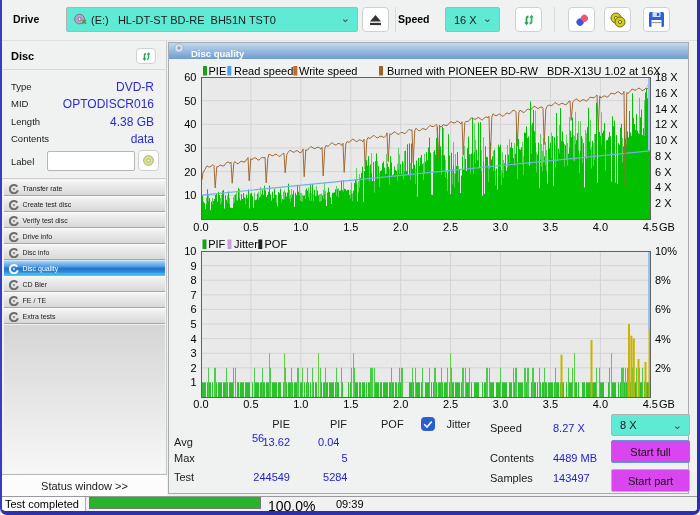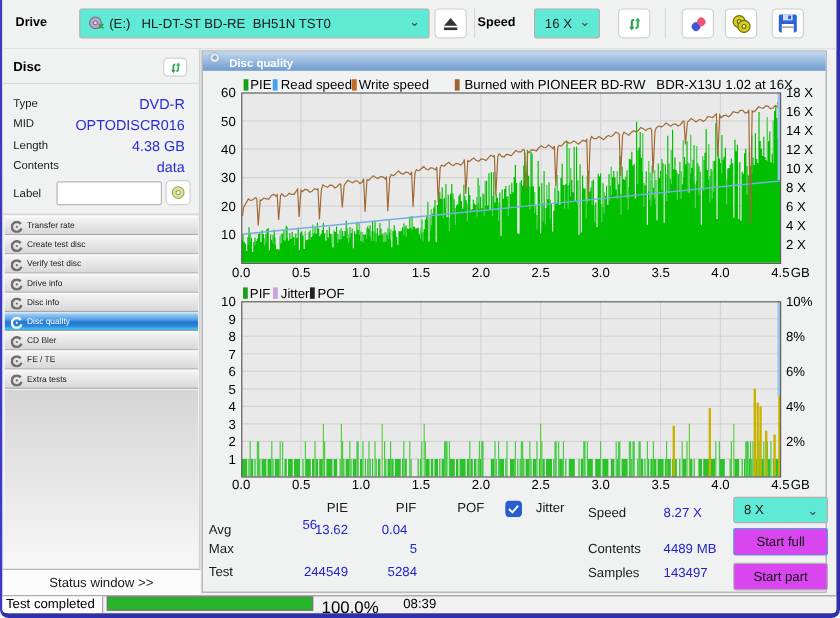--- a/index.html
+++ b/index.html
@@ -331,13 +331,13 @@
       <rect x="256.3" y="239.5" width="4" height="9.5" fill="#222"></rect>
       <text x="262.5" y="248">POF</text>
     </g>
 </svg>
 
 <div class="abs" style="left:0;top:496px;width:695px;height:15px;background:#f1f1f1;border-top:1px solid #9a9a9a"></div>
 <div class="abs" style="left:0;top:497px;width:84px;height:14px;background:#fdfdfd;border-right:1px solid #ababab;
   font-size:11px;color:#000;padding:1px 0 0 3px">Test completed</div>
 <div class="abs" style="left:87px;top:497px;width:172px;height:12px;background:#28b428;border:1px solid #777"></div>
 <div class="abs" style="left:266px;top:498px;font-size:14px;color:#000">100.0%</div>
-<div class="abs" style="left:334px;top:498px;font-size:11px;color:#000">08:39</div>
+<div class="abs" style="left:334px;top:498px;font-size:11px;color:#000">09:39</div>
 
 </body></html>

